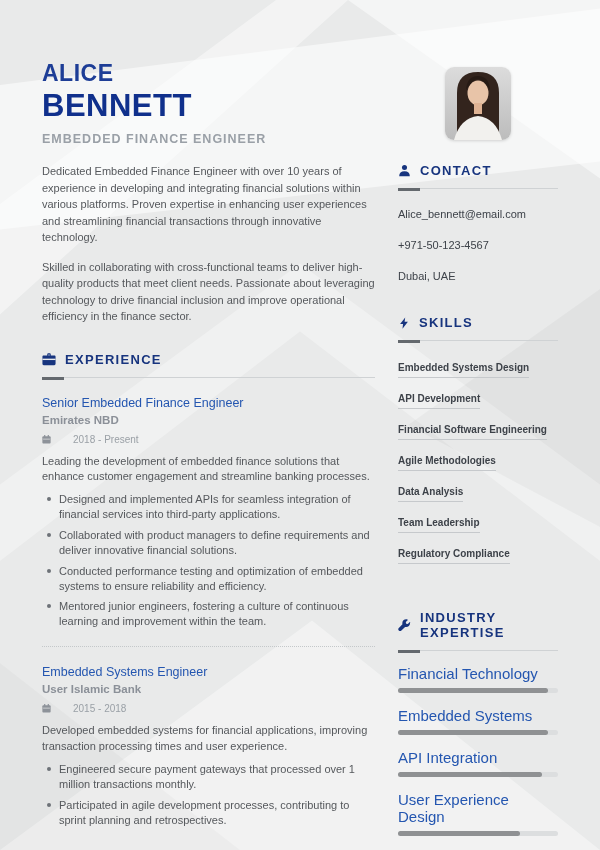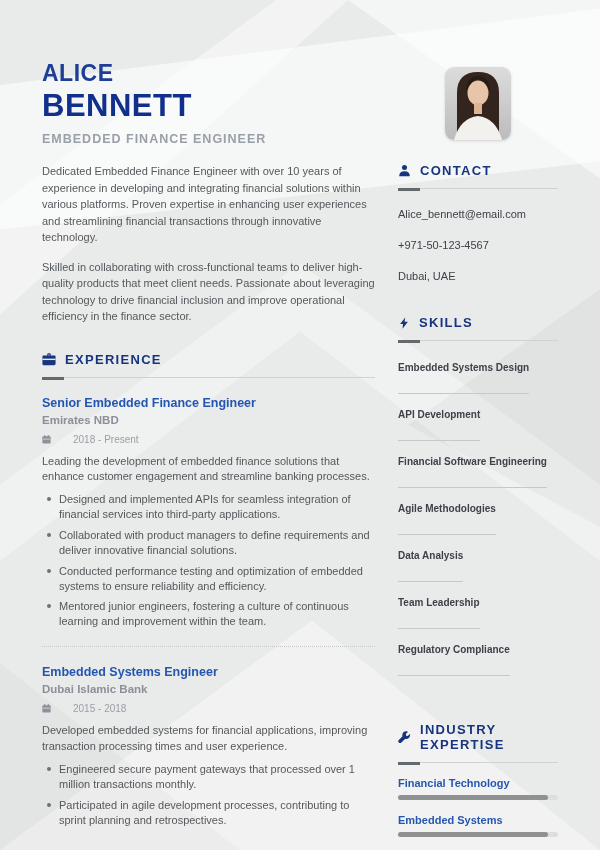--- a/index.html
+++ b/index.html
@@ -36,39 +36,39 @@
   p.para { font-size:11px; line-height:1.5; color:#55585c; margin-bottom:13px; }
 
   .sec-head { display:flex; align-items:center; gap:9px; }
   .sec-head h2 { font-size:13px; font-weight:800; letter-spacing:1.3px; color:#17347e; }
   .sec-head svg { flex:0 0 auto; }
   .rule { position:relative; border-bottom:1px solid #cfd2d4; height:2px; margin:9px 0 0; }
   .rule span { position:absolute; left:0; top:1px; width:22px; height:3px; background:#64696e; }
 
   .experience { margin-top:27px; }
   .job { margin-top:18px; }
-  .job h3 { font-size:12.5px; font-weight:700; color:#2456b0; }
+  .job h3 { font-size:12.5px; font-weight:400; color:#2456b0; }
   .company { font-size:11.5px; font-weight:700; color:#8b9098; margin-top:4px; }
   .dates { display:flex; align-items:center; gap:22px; margin-top:8px; font-size:10px; color:#9aa0a6; }
   .desc { font-size:11px; line-height:1.45; color:#55585c; margin-top:9px; }
   ul.bullets { list-style:none; margin-top:7px; }
   ul.bullets li { position:relative; padding-left:17px; margin-top:6px; font-size:11px; line-height:1.35; color:#55585c; }
   ul.bullets li::before { content:""; position:absolute; left:5px; top:5px; width:4px; height:4px; border-radius:50%; background:#6d7278; }
   .dotted-sep { border-top:1px dotted #c4c8ca; margin:17px 0 0; }
 
   
   .side-sec { margin-top:0; }
   .contact-item { font-size:11px; color:#3d4249; margin-top:19px; }
   .skills-sec { margin-top:33px; }
   .skills-list { margin-top:16px; }
   .skill { display:inline-block; font-size:10px; font-weight:600; color:#3d4249;
-           border-bottom:1px solid #c6c9cc; padding-bottom:20px; margin:0 9px 10px 0; }
+           border-bottom:1px solid #c6c9cc; padding-bottom:4px; margin:0 9px 10px 0; }
   .expertise-sec { margin-top:36px; }
   .exp-item { margin-top:14px; }
-  .exp-item .label { font-size:11px; font-weight:700; color:#2456b0; }
+  .exp-item .label { font-size:15px; font-weight:400; color:#2456b0; }
   .bar-track { margin-top:6px; width:100%; height:5px; border-radius:3px; background:#dcdedf; }
   .bar-fill { height:5px; border-radius:3px; background:#8f9193; }
 
   .icon-navy { fill:#17347e; }
   .icon-gray { fill:#8d9299; }
 </style>
 </head>
 <body>
 
 <div class="page">
@@ -145,21 +145,21 @@
               <li>Collaborated with product managers to define requirements and deliver innovative financial solutions.</li>
               <li>Conducted performance testing and optimization of embedded systems to ensure reliability and efficiency.</li>
               <li>Mentored junior engineers, fostering a culture of continuous learning and improvement within the team.</li>
             </ul>
           </article>
 
           <div class="dotted-sep"></div>
 
           <article class="job">
             <h3>Embedded Systems Engineer</h3>
-            <div class="company">Dubai Islamic Bank</div>
+            <div class="company">User Islamic Bank</div>
             <div class="dates">
               <svg width="9" height="9" viewBox="0 0 12 12" class="icon-gray">
                 <rect x="0.5" y="1.8" width="11" height="9.5" rx="1.2"></rect>
                 <rect x="2.8" y="0" width="1.6" height="3.2"></rect>
                   <rect x="7.6" y="0" width="1.6" height="3.2"></rect>
                 <rect x="1.5" y="5" width="9" height="0.9" fill="#e9eaea"></rect>
               </svg>
               <span>2015 - 2018</span>
             </div>
             <p class="desc">Developed embedded systems for financial applications, improving transaction processing times and user experience.</p>

